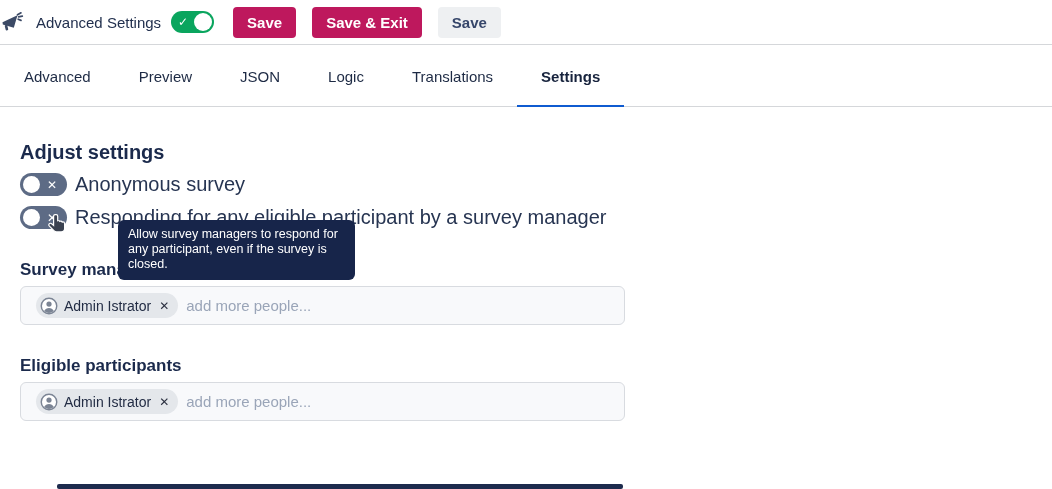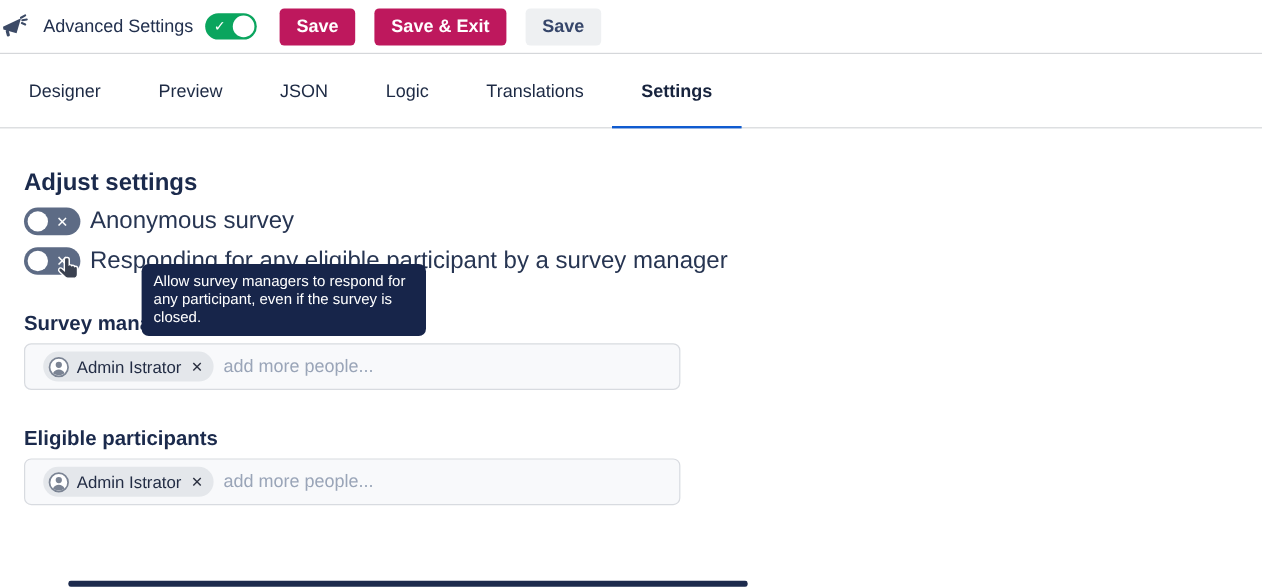--- a/index.html
+++ b/index.html
@@ -38,21 +38,21 @@
   .switch-off { width:47px; height:23px; border-radius:12px; background:#5d6b85;
     position:relative; flex:0 0 auto; cursor:pointer; }
   .switch-off .knob { position:absolute; left:3px; top:3px; width:17px; height:17px;
     border-radius:50%; background:#fff; }
   .switch-off .cross { position:absolute; right:10px; top:50%; transform:translateY(-52%);
     color:#fff; font-size:12px; font-weight:bold; line-height:1; }
   .toggle-label { margin-left:8px; font-size:20px; color:#273552; }
 
   .section { margin-top:30px; }
   .h2 { font-size:17px; font-weight:700; color:#1b2a4c; line-height:22px; margin-bottom:5px; }
-  .people-box { width:547px; height:39px; background:#f8f9fb; border:1px solid #d8dbe0;
+  .people-box { width:605px; height:39px; background:#f8f9fb; border:1px solid #d8dbe0;
     border-radius:6px; display:flex; align-items:center; padding-left:15px; }
   .chip { display:inline-flex; align-items:center; height:25px; border-radius:13px;
     background:#e4e7eb; padding:0 9px 0 4px; flex:0 0 auto; }
   .chip .pname { font-size:14px; color:#222c44; margin-left:6px; }
   .chip .remove { font-size:12px; color:#2b3040; margin-left:8px; cursor:pointer;
     font-weight:700; line-height:1; }
   .people-input { flex:1; border:none; background:transparent; outline:none;
     margin-left:8px; font-size:15px; color:#273552; font-family:inherit; }
   .people-input::placeholder { color:#9aa5b8; opacity:1; }
 
@@ -81,21 +81,21 @@
   <span class="switch-on">
     <span class="check">✓</span>
     <span class="knob"></span>
   </span>
   <button class="btn btn-blue">Save</button>
   <button class="btn btn-blue">Save &amp; Exit</button>
   <button class="btn btn-gray">Save</button>
 </div>
 
 <div class="tabbar">
-  <div class="tab">Designer</div>
+  <div class="tab">Advanced</div>
   <div class="tab">Preview</div>
   <div class="tab">JSON</div>
   <div class="tab">Logic</div>
   <div class="tab">Translations</div>
   <div class="tab active">Settings</div>
 </div>
 
 <div class="main">
   <div class="h1">Adjust settings</div>
 

